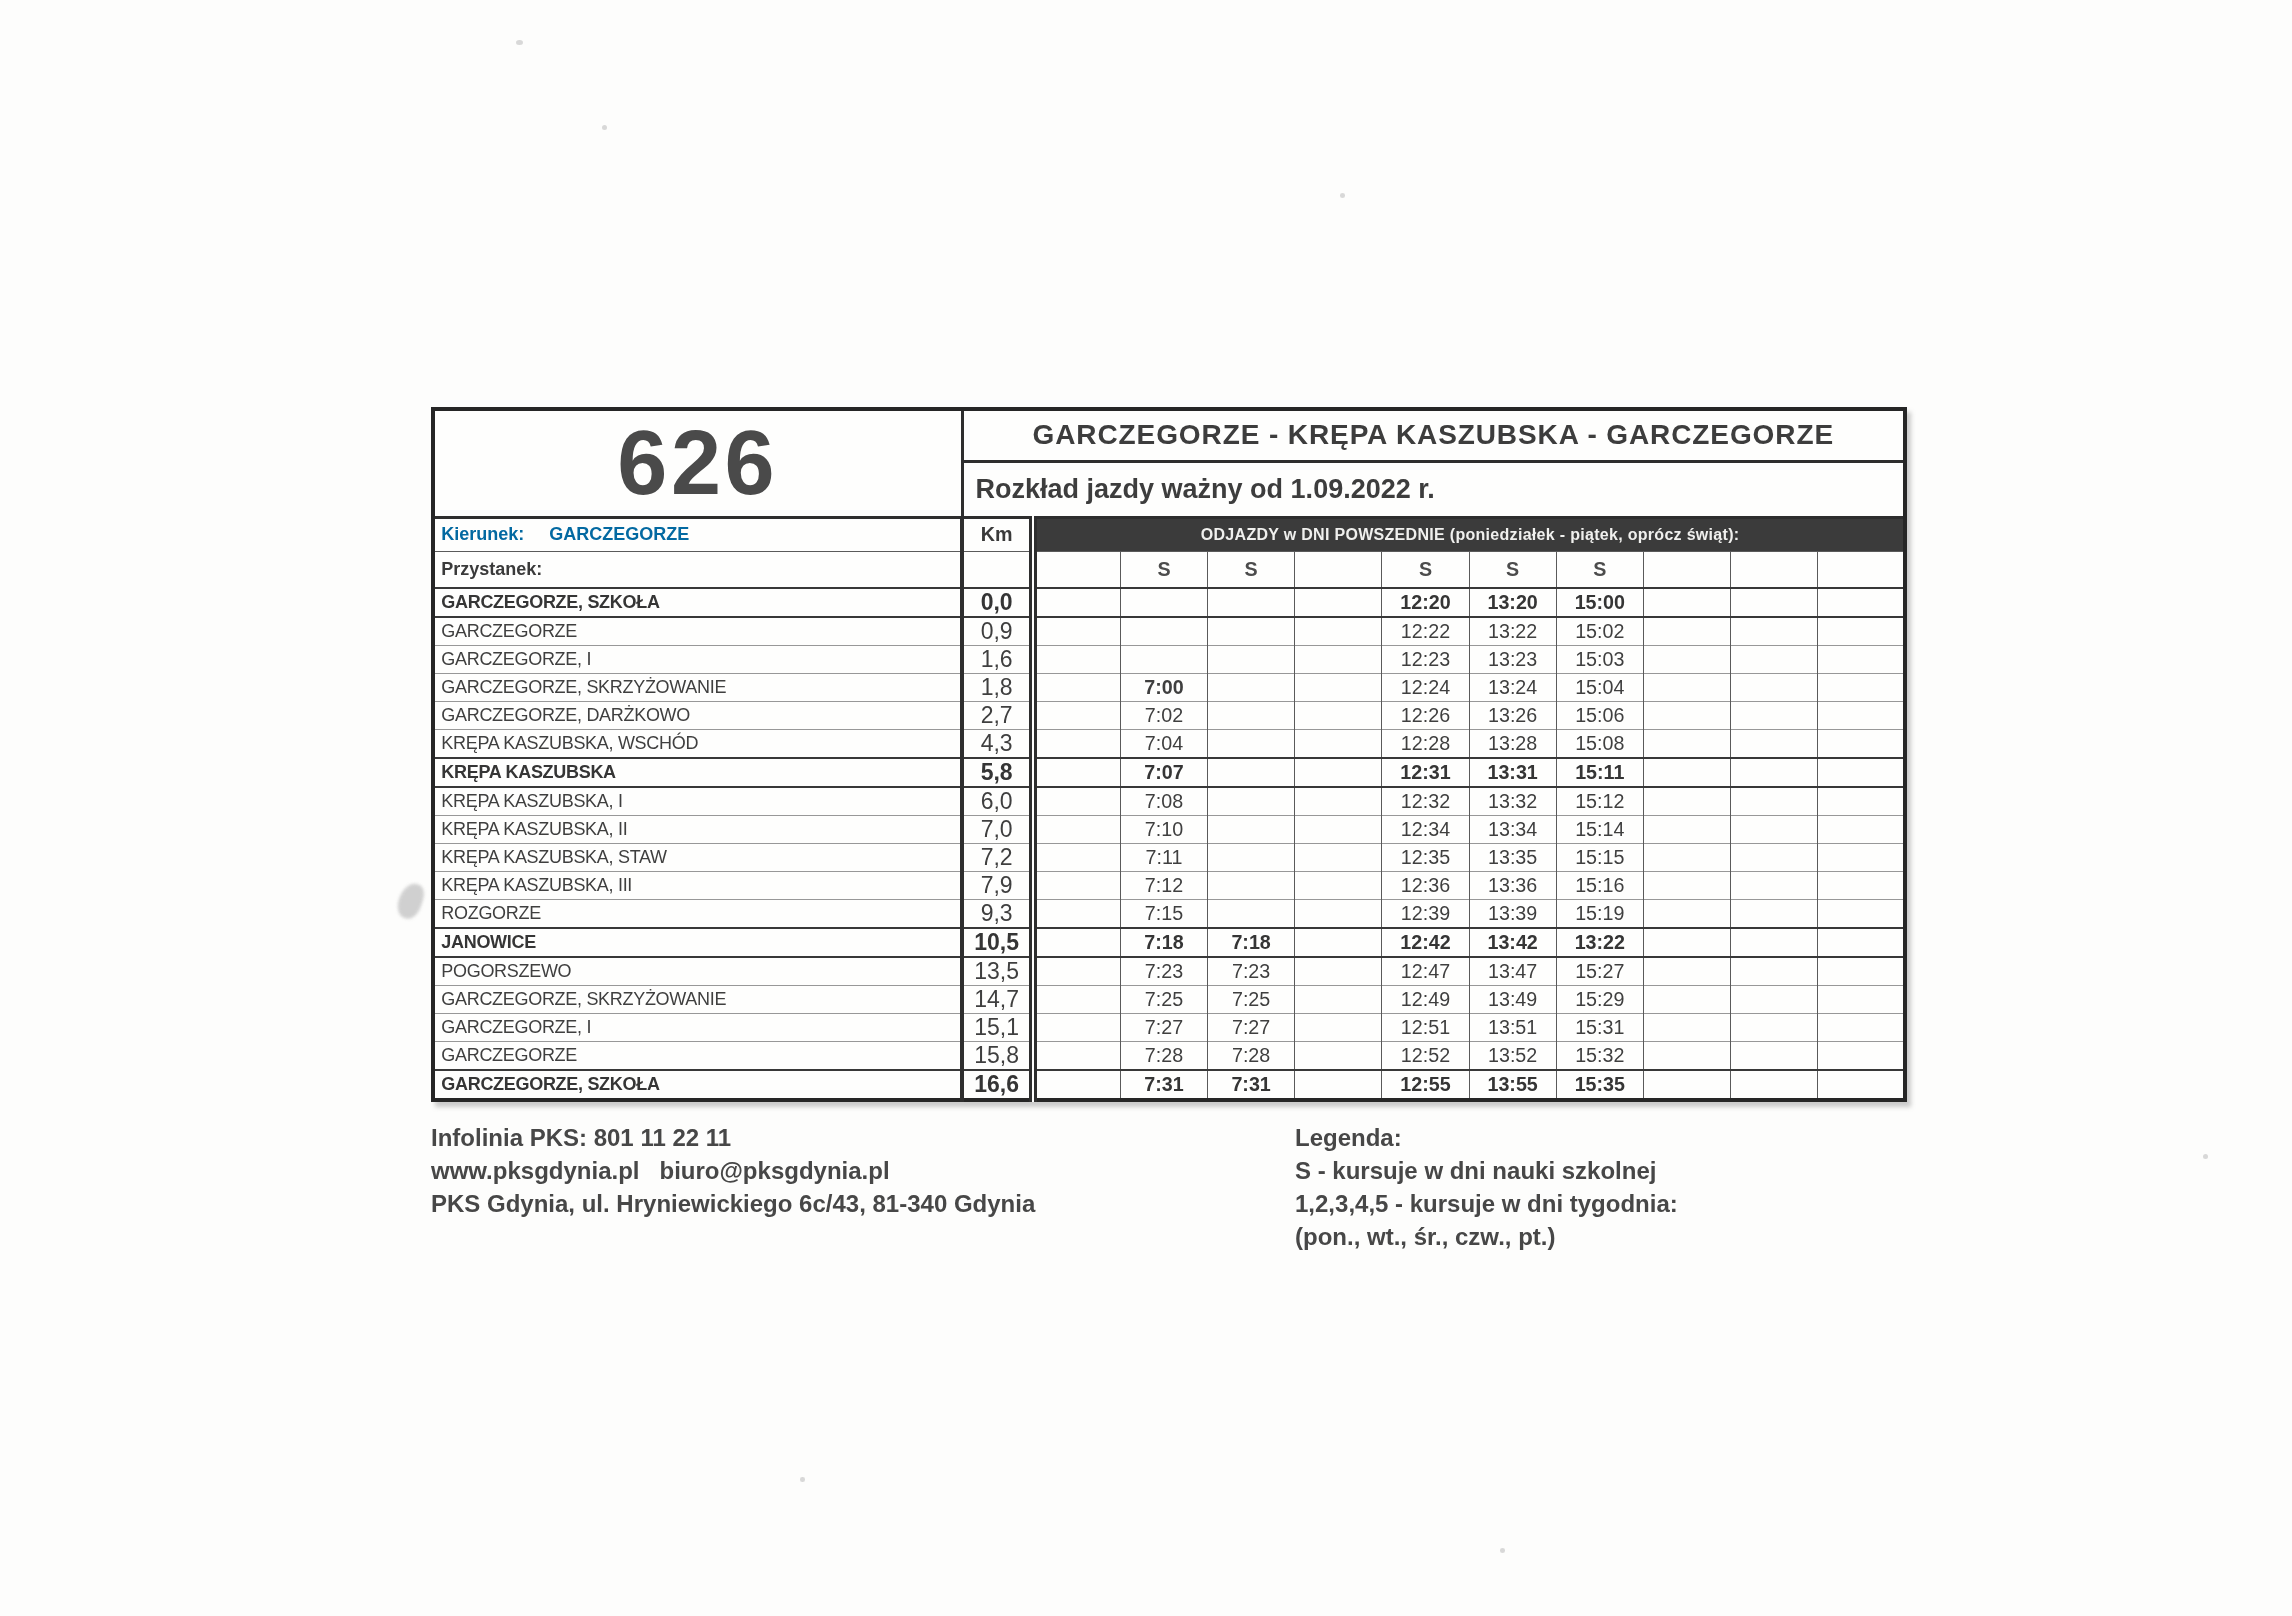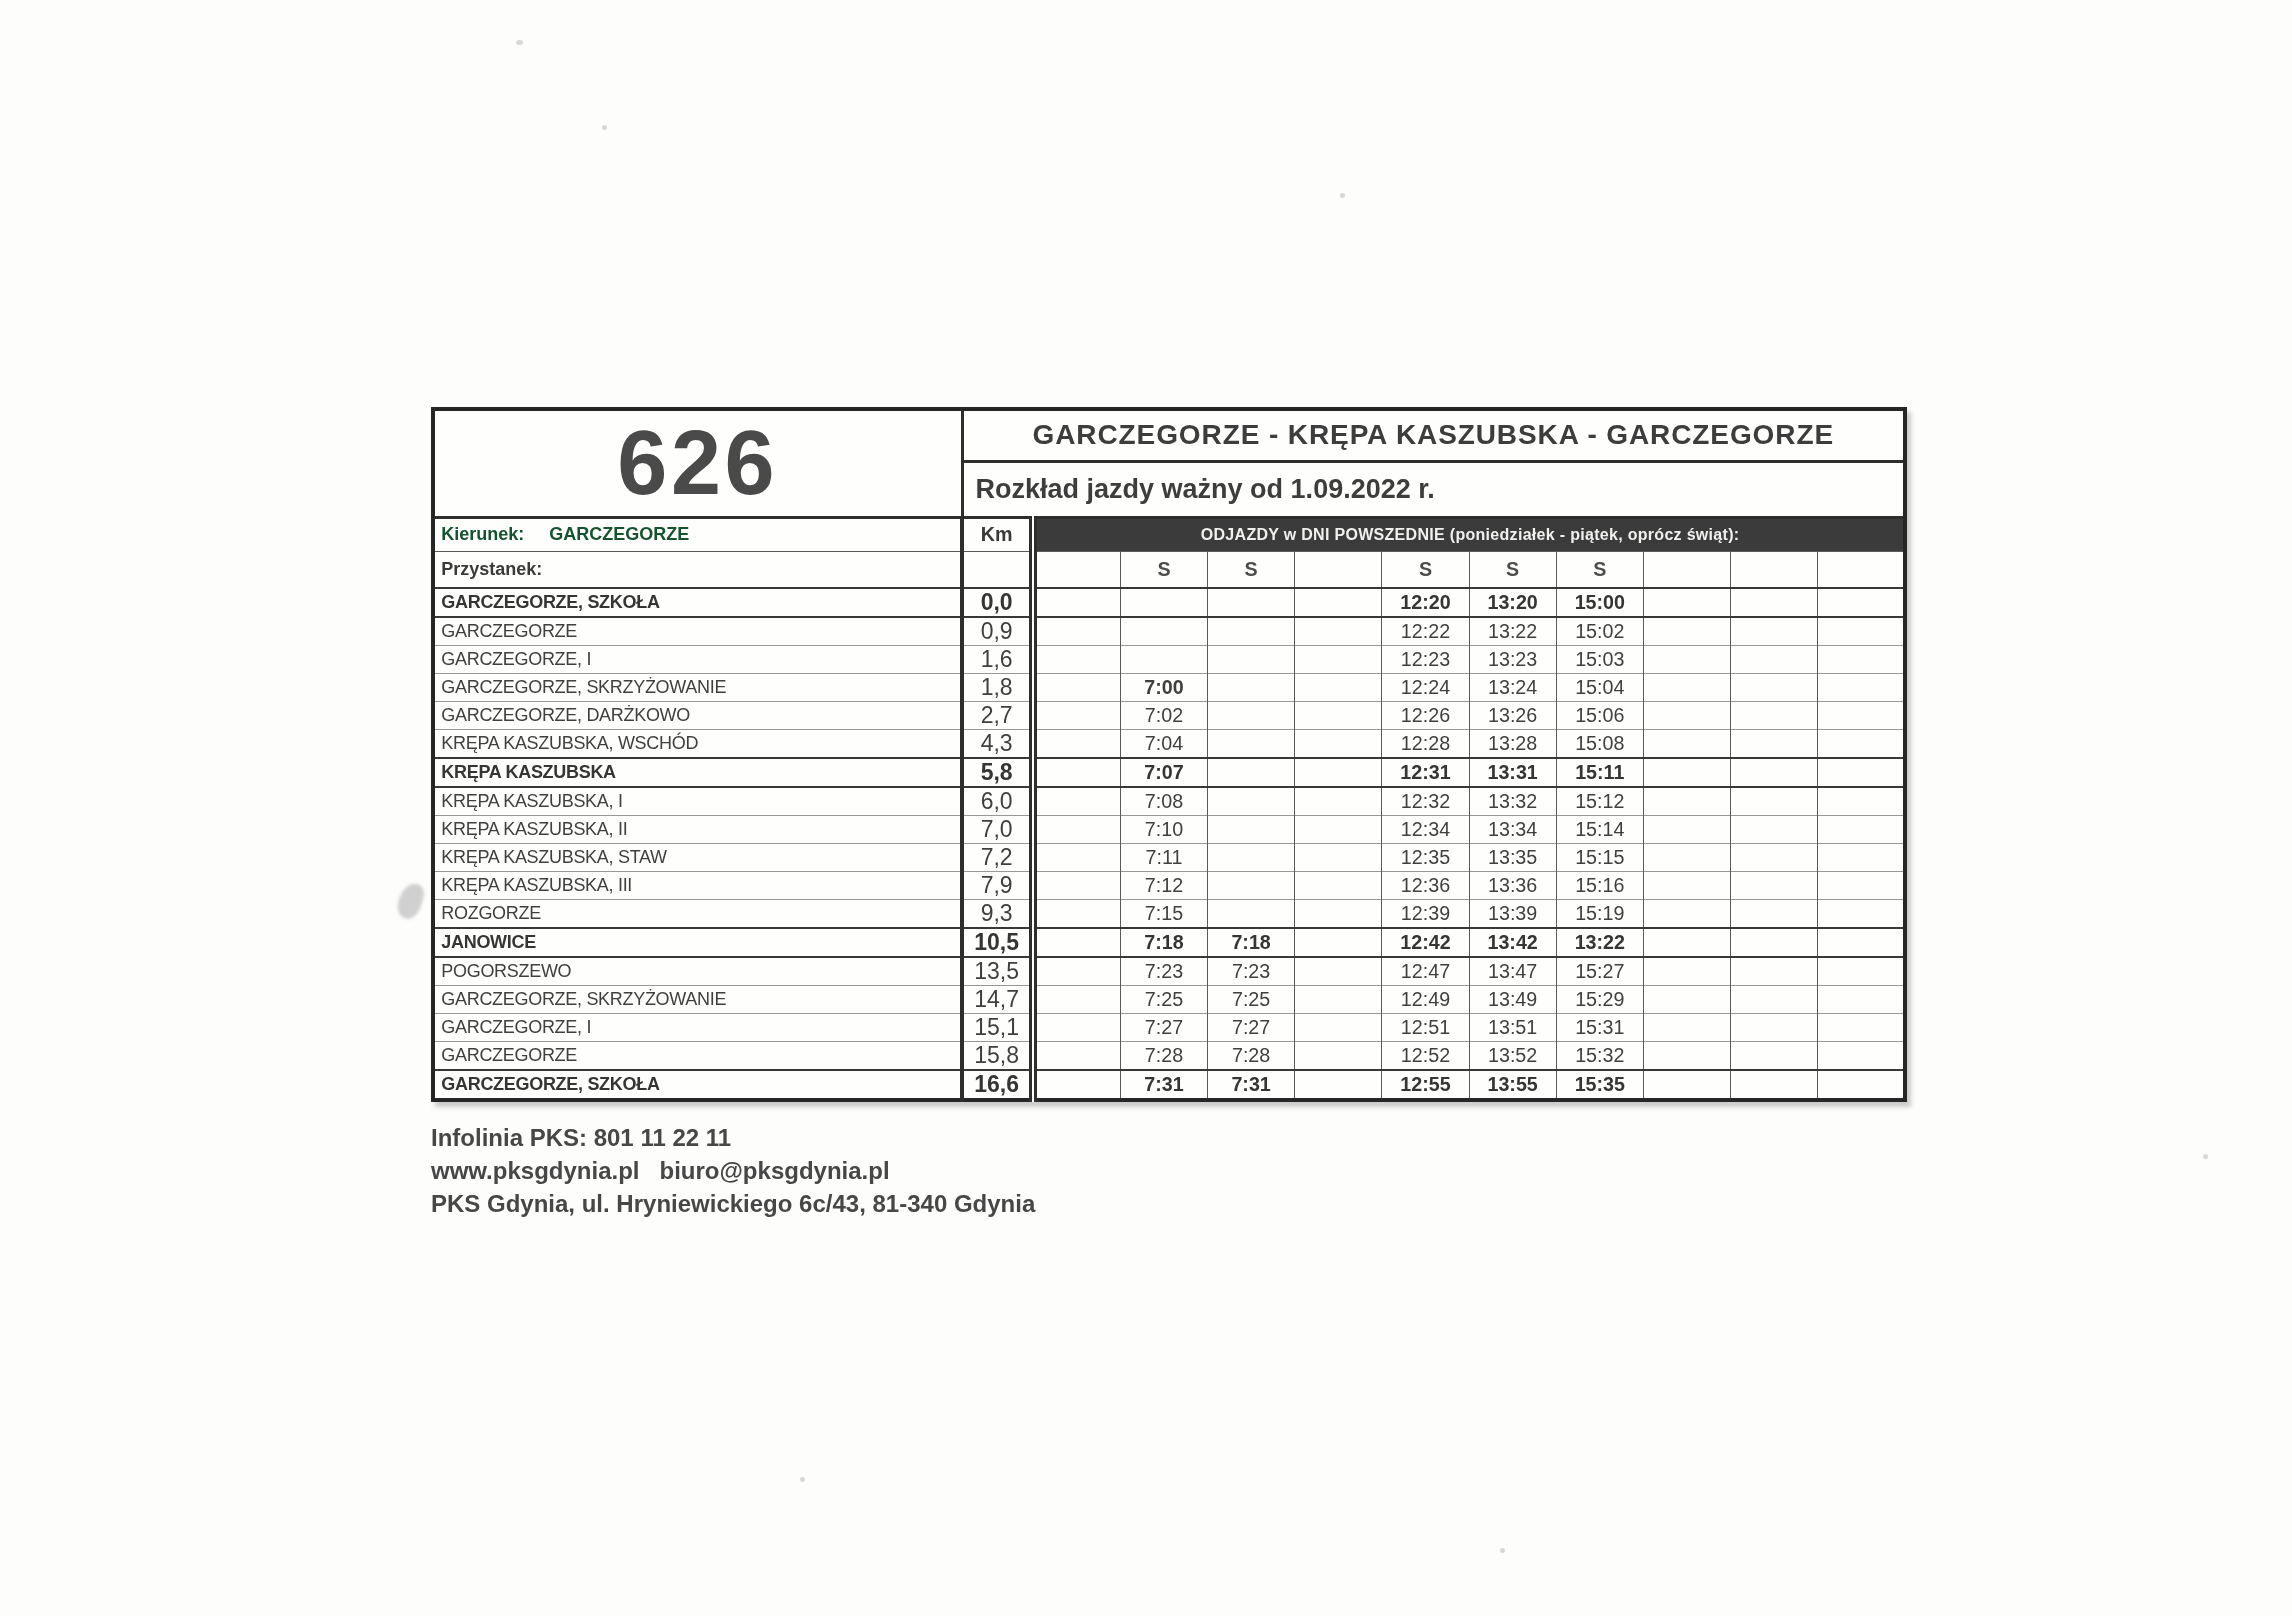--- a/index.html
+++ b/index.html
@@ -29,21 +29,21 @@
     letter-spacing:3.6px; border-right:3.6px solid #2e2e2e; border-bottom:3.6px solid #2e2e2e;
     line-height:1;
   }
   .title {
     text-align:center; font-size:28px; font-weight:700; color:#3d3d3d;
     letter-spacing:0.9px; border-bottom:3.6px solid #2e2e2e;
   }
   .valid { text-align:left; font-size:27px; font-weight:700; color:#3d3d3d; border-bottom:3.6px solid #2e2e2e;padding-left:12px; }
 
   tr.r-dir td { border-top:3.6px solid #2e2e2e; border-bottom:1.8px solid #5a5a5a; }
-  .dir { font-size:18px; font-weight:700; color:#14532d; padding-left:6.3px; border-right:4.5px solid #2e2e2e; }
+  .dir { font-size:18px; font-weight:700; color:#0369a1; padding-left:6.3px; border-right:4.5px solid #2e2e2e; }
   .dir .dirval { margin-left:25px; }
   .kmh { text-align:center; font-size:19.7px; font-weight:700; color:#3a3a3a; border-right:8px double #2e2e2e; }
   .darkbar {
     text-align:center; font-size:16px; font-weight:700; color:#f0f0ee;
     background:#3b3b3b; letter-spacing:0.3px;
   }
 
   tr.r-stoph td { border-top:1.8px solid #5a5a5a; }
   .stoph { font-size:18px; font-weight:700; color:#3a3a3a; padding-left:6.3px; border-right:4.5px solid #2e2e2e; }
   .kmcell { border-right:8px double #2e2e2e; }
@@ -374,20 +374,21 @@
           <td class="tcell">13:55</td>
           <td class="tcell">15:35</td>
           <td class="tcell"></td>
           <td class="tcell"></td>
           <td class="tcell"></td>
         </tr>
       </tbody>
   </table>
 
   <div class="footer-block footer-info" id="footer-info"><div class="fline">Infolinia PKS: 801 11 22 11</div><div class="fline">www.pksgdynia.pl   biuro@pksgdynia.pl</div><div class="fline">PKS Gdynia, ul. Hryniewickiego 6c/43, 81-340 Gdynia</div></div>
+  <div class="footer-block legend" id="legend-block"><div class="fline">Legenda:</div><div class="fline">S - kursuje w dni nauki szkolnej</div><div class="fline">1,2,3,4,5 - kursuje w dni tygodnia:</div><div class="fline">(pon., wt., śr., czw., pt.)</div></div>
 
   <div class="smudge"></div>
   <div class="speck" style="left:516px; top:40px; width:7.2px; height:5.4px;"></div>
   <div class="speck" style="left:602px; top:125px; width:5.4px; height:5.4px;"></div>
   <div class="speck" style="left:1340px; top:193px; width:5.4px; height:4.5px;"></div>
   <div class="speck" style="left:2203px; top:1154px; width:5.4px; height:5.4px;"></div>
   <div class="speck" style="left:1500px; top:1548px; width:5.4px; height:4.5px;"></div>
   <div class="speck" style="left:800px; top:1477px; width:4.5px; height:4.5px;"></div>
 </div>
 

